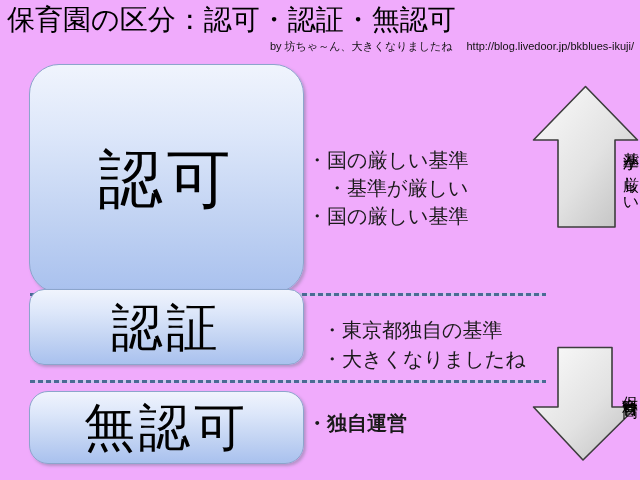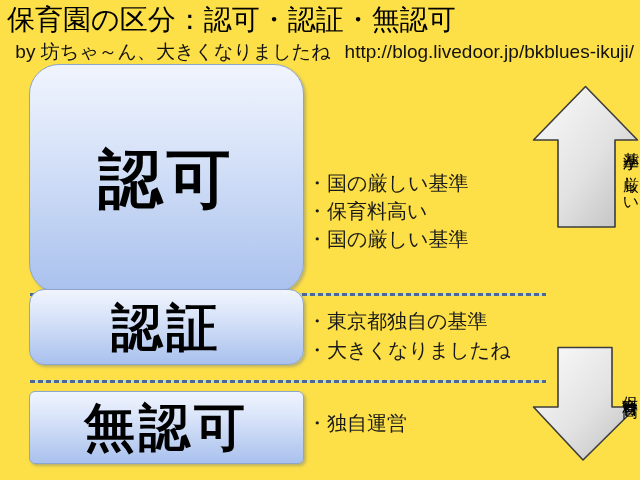--- a/index.html
+++ b/index.html
@@ -3,59 +3,59 @@
 <meta charset="utf-8">
 <style>
   html,body{margin:0;padding:0;}
   body{
     font-family:"Liberation Sans","DejaVu Sans",sans-serif;
     background:#ffffff;
   }
   .stage{
     position:relative;
     width:640px;height:480px;
-    background:#fde047;
+    background:#f0abfc;
     overflow:hidden;
   }
   .slide-title{
     position:absolute;left:7px;top:3px;
     font-size:28px;line-height:34px;
     color:#000000;
     letter-spacing:0px;
     white-space:nowrap;
   }
   .subtitle{
     position:absolute;right:6px;top:39px;
-    font-size:19px;color:#111;
+    font-size:11px;color:#111;
     white-space:nowrap;
   }
   .subtitle .credit{margin-right:14px;}
   .cat-box{
     position:absolute;
     left:29px;width:273px;
     background:linear-gradient(to bottom,#f0f4fd 0%,#dde7fa 30%,#c3d4f3 65%,#a9c1ee 100%);
     border:1px solid #8ca5cc;
     box-shadow:2px 2px 3px rgba(110,120,140,0.45);
     display:flex;align-items:center;justify-content:center;
     color:#000;
   }
   .box-1{top:64px;height:227px;border-radius:30px;}
   .box-2{top:289px;height:74px;border-radius:15px;}
-  .box-3{top:391px;height:71px;border-radius:6px;text-align:right;}
+  .box-3{top:391px;height:71px;border-radius:19px;text-align:right;}
   .box-1 .cat-label{font-size:64px;}
   .box-2 .cat-label,.box-3 .cat-label{font-size:51px;}
-  .cat-label{letter-spacing:4px;line-height:1;white-space:nowrap;font-weight:bold;}
+  .cat-label{letter-spacing:4px;line-height:1;white-space:nowrap;}
   .bullets{
     position:absolute;left:307px;
     font-size:20px;line-height:28px;color:#1a1a1a;
     white-space:nowrap;
   }
-  .bullets-1{top:169px;}
-  .bullets-2{top:307px;line-height:29px;}
-  .bullets-3{top:409px;}
+  .bullets-1{top:146px;text-align:right;}
+  .bullets-2{top:316px;line-height:29px;margin-left:15px;}
+  .bullets-3{top:409px;font-weight:bold;}
   .dash-line{
     position:absolute;left:30px;width:516px;height:3px;
     background:repeating-linear-gradient(to right,#4a6a94 0px,#4a6a94 5px,rgba(190,208,232,0.7) 5px,rgba(190,208,232,0.7) 8px);
   }
   .dash-1{top:293px;}
   .dash-2{top:380px;}
   .arrow-wrap{position:absolute;}
   .arrow-up-wrap{left:532px;top:85px;width:107px;height:144px;}
   .arrow-down-wrap{left:532px;top:346px;width:106px;height:116px;}
   .arrow-wrap svg{position:absolute;left:0;top:0;}
@@ -78,21 +78,21 @@
 
   <div class="subtitle">
     <span class="credit">by 坊ちゃ～ん、大きくなりましたね</span><span>http://blog.livedoor.jp/bkblues-ikuji/</span>
   </div>
 
   <div class="cat-box box-1">
     <span class="cat-label">認可</span>
   </div>
   <div class="bullets bullets-1">
     <div>・国の厳しい基準</div>
-    <div>・保育料高い</div>
+    <div>・基準が厳しい</div>
     <div>・国の厳しい基準</div>
   </div>
 
   <div class="dash-line dash-1"></div>
 
   <div class="cat-box box-2">
     <span class="cat-label">認証</span>
   </div>
   <div class="bullets bullets-2">
     <div>・東京都独自の基準</div>

